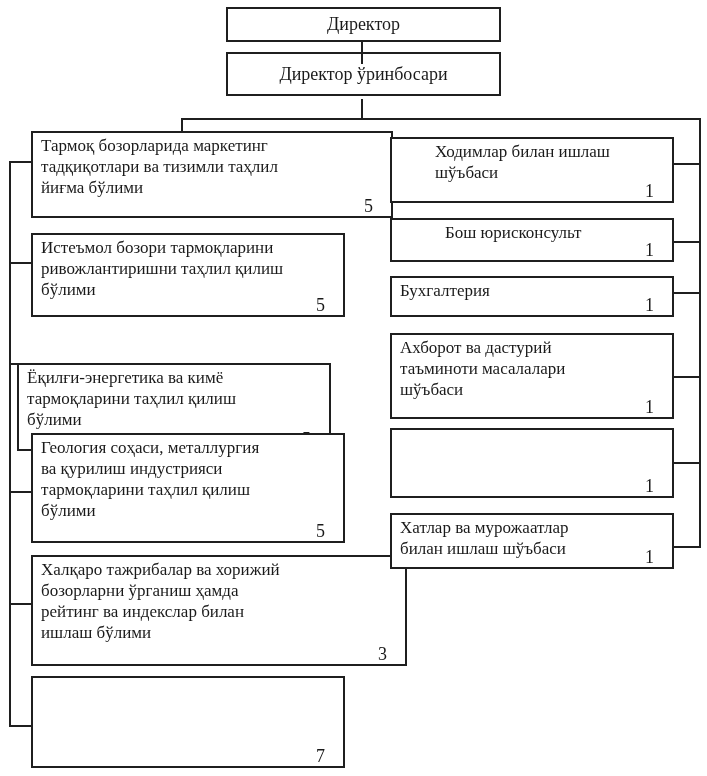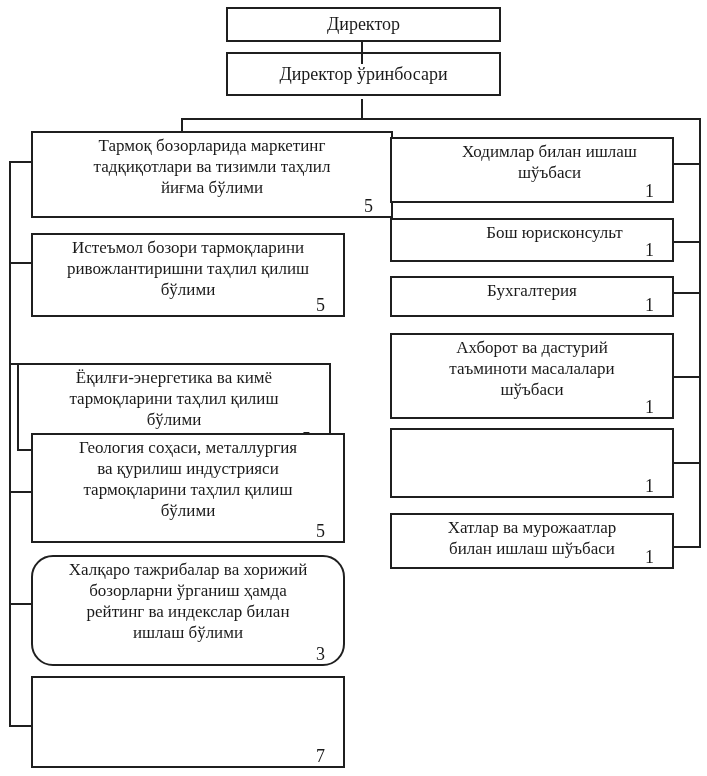--- a/index.html
+++ b/index.html
@@ -12,21 +12,20 @@
     overflow:hidden;
   }
   .box{
     position:absolute;
     box-sizing:border-box;
     border:2px solid #1f1f1f;
     background:#ffffff;
   }
   .box .lbl{
     display:block;
-    text-align:center;
     font-size:17px;
     line-height:21px;
     padding:2px 8px 0 8px;
     white-space:pre-line;
   }
   .box .cnt{
     position:absolute;
     right:18px;
     bottom:0px;
     font-size:18px;
@@ -38,21 +37,21 @@
   .box.center .lbl{font-size:18px;padding:0;}
   .ln{position:absolute;background:#1f1f1f;}
 
   
   .b-dir{left:226px;top:7px;width:275px;height:35px;}
   .b-dep{left:226px;top:52px;width:275px;height:44px;}
   .b-l1{left:31px;top:131px;width:362px;height:87px;}
   .b-l2{left:31px;top:233px;width:314px;height:84px;}
   .b-l3{left:17px;top:331px;width:314px;height:88px;margin-top:32px;}
   .b-l4{left:31px;top:433px;width:314px;height:110px;}
-  .b-l5{left:31px;top:555px;width:314px;height:111px;border-radius:22px;}
+  .b-l5{left:31px;top:555px;width:376px;height:111px;}
   .b-l6{left:31px;top:676px;width:314px;height:92px;}
   .b-r1{left:390px;top:137px;width:284px;height:66px;padding-left:35px;}
   .b-r2{left:390px;top:218px;width:284px;height:44px;padding-left:45px;}
   .b-r3{left:390px;top:276px;width:284px;height:41px;}
   .b-r4{left:390px;top:333px;width:284px;height:86px;}
   .b-r5{left:390px;top:428px;width:284px;height:70px;}
   .b-r6{left:390px;top:513px;width:284px;height:56px;}
 
   
   .v-dir{left:361px;top:42px;width:2px;height:22px;}

